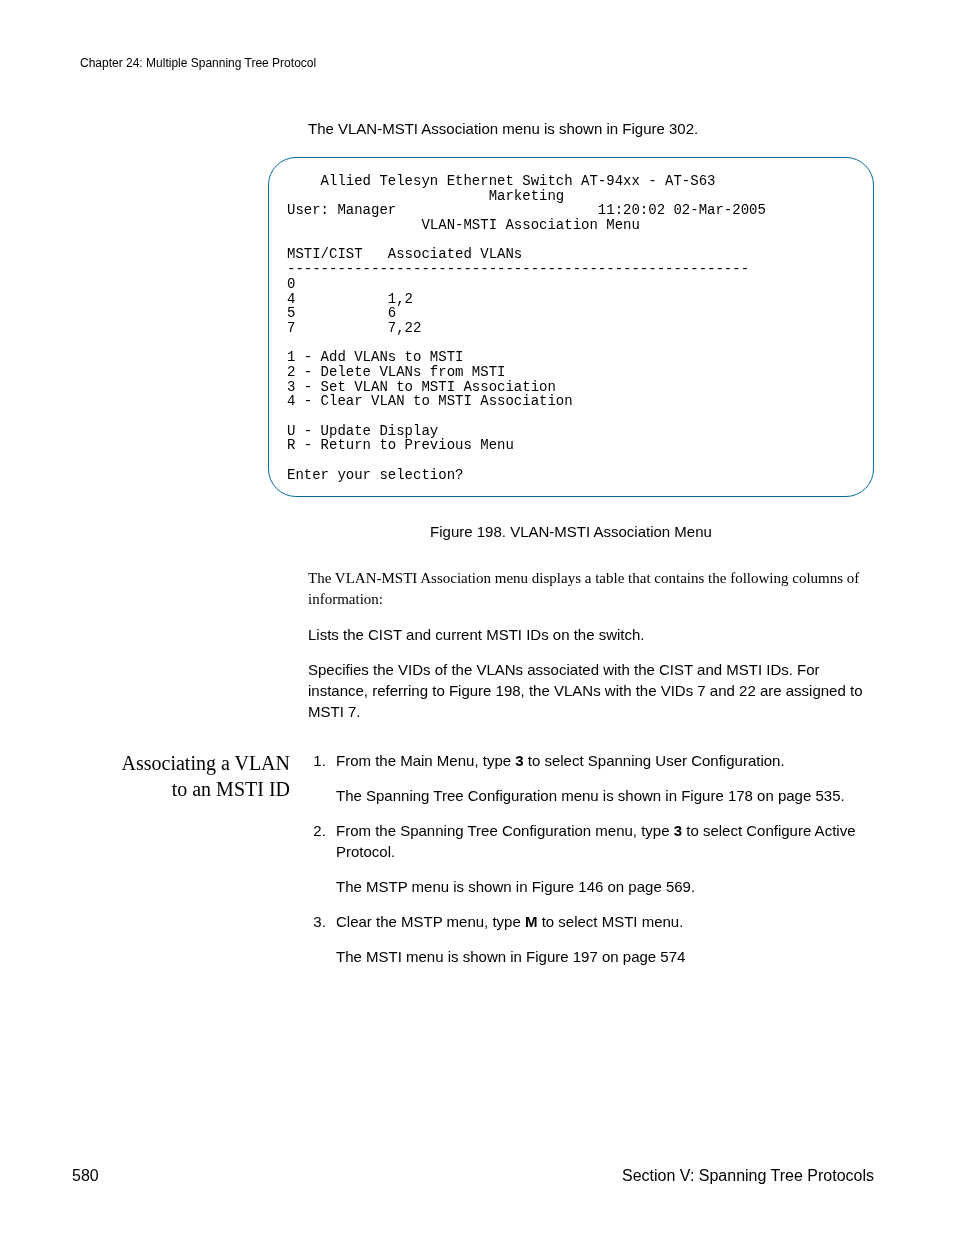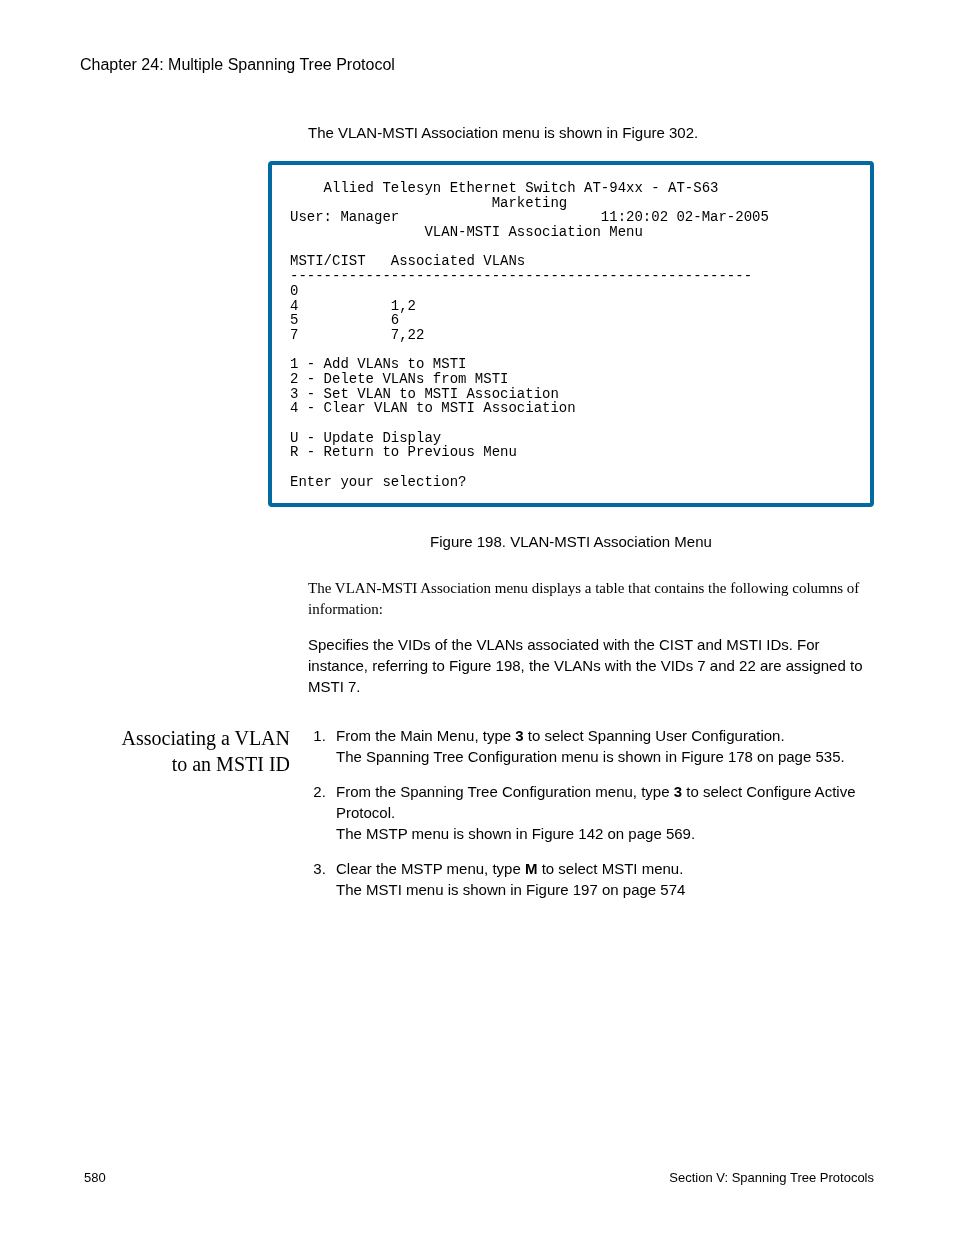--- a/index.html
+++ b/index.html
@@ -11,36 +11,36 @@
     padding: 0;
     width: 954px;
   }
   .page {
     position: relative;
     padding: 56px 80px 40px 80px;
     box-sizing: border-box;
     min-height: 1235px;
   }
   .header {
-    font-size: 16px;
+    font-size: 12px;
     margin-bottom: 48px;
   }
   .content {
     margin-left: 228px;
   }
   .intro {
     margin-bottom: 18px;
     line-height: 1.4;
   }
   .terminal {
     font-family: "Courier New", monospace;
     font-size: 14px;
     line-height: 1.05;
-    border: 4px solid #0369a1;
-    border-radius: 4px;
+    border: 1px solid #0369a1;
+    border-radius: 28px;
     padding: 16px 18px 14px 18px;
     white-space: pre;
     margin-left: -40px;
     margin-bottom: 26px;
   }
   .figcap {
     text-align: center;
     margin-bottom: 28px;
     margin-left: -40px;
   }
@@ -74,27 +74,28 @@
   ol.proc {
     padding-left: 22px;
     margin: 0;
   }
   ol.proc > li {
     margin-bottom: 14px;
     line-height: 1.4;
     padding-left: 6px;
   }
   ol.proc > li .sub {
+    margin-top: 14px;
   }
   .footer {
     position: absolute;
-    left: 84px;
+    left: 72px;
     right: 80px;
     bottom: 50px;
-    font-size: 13px;
+    font-size: 16px;
   }
   .footer .page-num { float: left; }
   .footer .sect { float: right; }
 </style>
 </head>
 <body>
 
 <div class="page">
   <div class="header">Chapter 24: Multiple Spanning Tree Protocol</div>
 
@@ -121,38 +122,39 @@
 U - Update Display
 R - Return to Previous Menu
 
 Enter your selection?</div>
 
     <div class="figcap">Figure 198. VLAN-MSTI Association Menu</div>
 
     <div class="para">The VLAN-MSTI Association menu displays a table that contains the following columns of information:</div>
 
     <div class="def-block">
+      <div class="def-body">Lists the CIST and current MSTI IDs on the switch.</div>
     </div>
 
     <div class="def-block">
       <div class="def-body">Specifies the VIDs of the VLANs associated with the CIST and MSTI IDs. For instance, referring to Figure 198, the VLANs with the VIDs 7 and 22 are assigned to MSTI 7.</div>
     </div>
 
     <div style="position:relative; margin-top:28px;">
       <div class="side-heading" style="left:-188px; top:0;">Associating a VLAN to an MSTI ID</div>
 
 
       <ol class="proc">
         <li>
           <span>From the Main Menu, type </span><span class="bold">3</span><span> to select Spanning User Configuration.</span>
           <div class="sub">The Spanning Tree Configuration menu is shown in Figure 178 on page 535.</div>
         </li>
         <li>
           <span>From the Spanning Tree Configuration menu, type </span><span class="bold">3</span><span> to select Configure Active Protocol.</span>
-          <div class="sub">The MSTP menu is shown in Figure 142 on page 569.</div>
+          <div class="sub">The MSTP menu is shown in Figure 146 on page 569.</div>
         </li>
         <li>
           <span>Clear the MSTP menu, type </span><span class="bold">M</span><span> to select MSTI menu.</span>
           <div class="sub">The MSTI menu is shown in Figure 197 on page 574</div>
         </li>
       </ol>
     </div>
   </div>
 
   <div class="footer">

